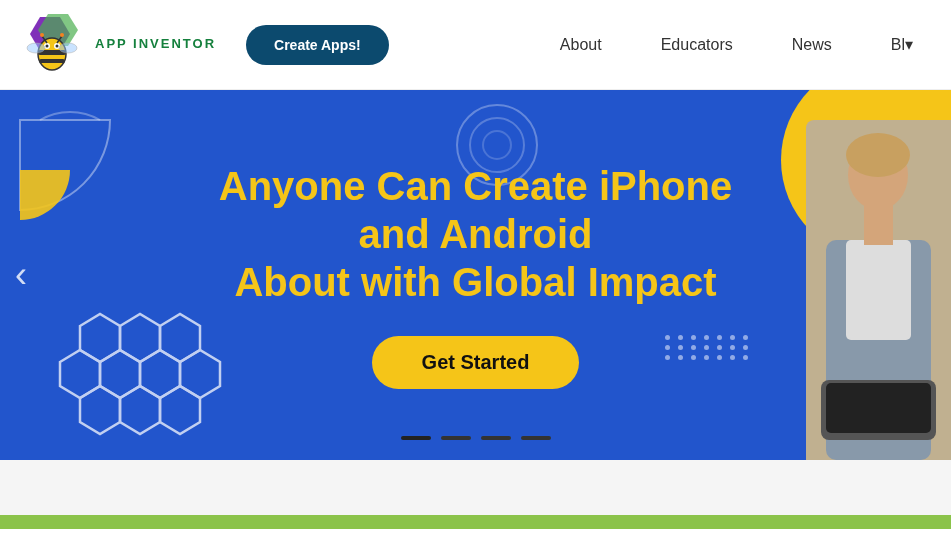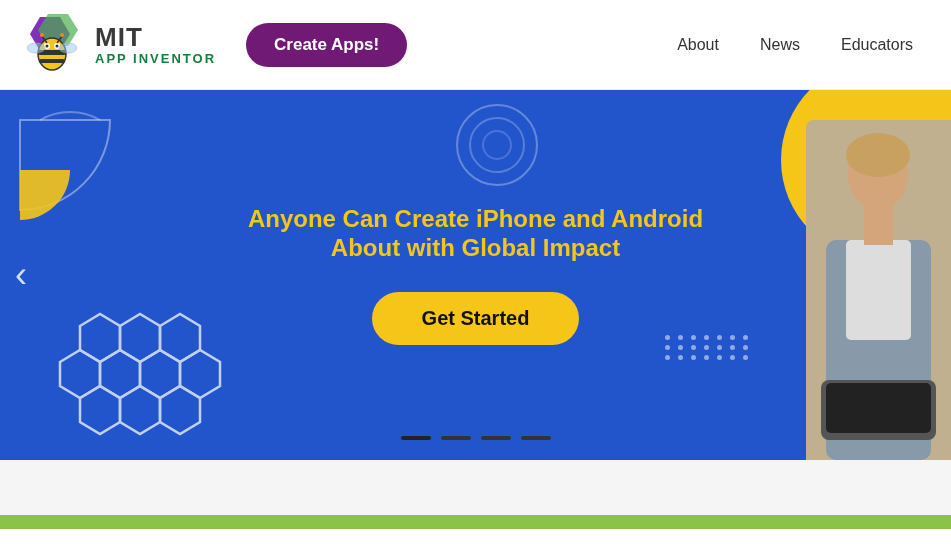--- a/index.html
+++ b/index.html
@@ -36,35 +36,35 @@
       font-weight: 900;
       letter-spacing: 1px;
     }
     .logo-appinventor {
       color: #15803d;
       font-size: 13px;
       font-weight: 700;
       letter-spacing: 2px;
     }
     .create-apps-btn {
-      background: #701a75;
+      background: #0c4a6e;
       color: #fff;
       border: none;
       border-radius: 25px;
       padding: 12px 28px;
-      font-size: 17px;
+      font-size: 14px;
       font-weight: 700;
       cursor: pointer;
       margin-left: 30px;
     }
     .nav {
       display: flex;
       align-items: center;
       margin-left: auto;
-      gap: 5px;
+      gap: 23px;
     }
     .nav-item {
       color: #333;
       font-size: 16px;
       font-weight: 500;
       padding: 10px 18px;
       text-decoration: none;
       cursor: pointer;
       white-space: nowrap;
     }
@@ -119,21 +119,21 @@
     
     .hero-content {
       position: relative;
       z-index: 10;
       text-align: center;
       max-width: 600px;
       padding: 20px;
     }
     .hero-title {
       color: #f5c518;
-      font-size: 24px;
+      font-size: 40px;
       font-weight: 900;
       line-height: 1.2;
       margin-bottom: 30px;
     }
     .get-started-btn {
       background: #f5c518;
       color: #111;
       border: none;
       border-radius: 30px;
       padding: 15px 50px;
@@ -210,31 +210,31 @@
         <line x1="27" y1="31" x2="22" y2="24" stroke="#333" stroke-width="1.5"></line>
         <circle cx="22" cy="23" r="2" fill="#f5821f"></circle>
         <line x1="37" y1="31" x2="42" y2="24" stroke="#333" stroke-width="1.5"></line>
         <circle cx="42" cy="23" r="2" fill="#f5821f"></circle>
 
         <ellipse cx="16" cy="36" rx="9" ry="5" fill="rgba(150,200,255,0.5)" stroke="#aaa" stroke-width="0.5"></ellipse>
         <ellipse cx="48" cy="36" rx="9" ry="5" fill="rgba(150,200,255,0.5)" stroke="#aaa" stroke-width="0.5"></ellipse>
       </svg>
     </div>
     <div class="logo-text">
-      <span class="logo-mit">MIT</span>
       <span class="logo-appinventor">APP INVENTOR</span>
     </div>
   </a>
 
   <button class="create-apps-btn">Create Apps!</button>
 
   <nav class="nav">
     <a class="nav-item">About</a>
+    <a class="nav-item">Educators</a>
     <a class="nav-item">News</a>
-    <a class="nav-item">Educators</a>
+    <a class="nav-item">Bl▾</a>
   </nav>
 </header>
 
 <section class="hero">
 
   <div class="shape-quarter-left">
     <svg width="120" height="120" viewBox="0 0 120 120">
 
       <path d="M10,10 L10,100 A90,90 0 0,0 100,10 Z" fill="none" stroke="rgba(255,255,255,0.4)" stroke-width="2"></path>
 

